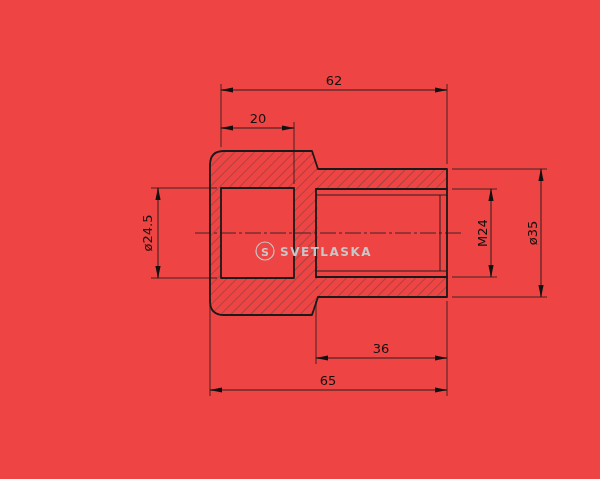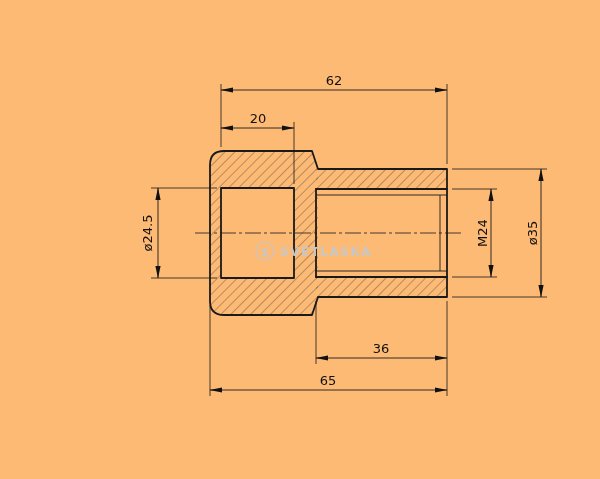--- a/index.html
+++ b/index.html
@@ -1,17 +1,17 @@
 <!DOCTYPE html>
 <html><head>
 <meta charset="utf-8">
 <style>
   html,body{margin:0;padding:0;background:#ffffff;}
   .canvas{
-    width:600px;height:479px;position:relative;background:#fdba74;overflow:hidden;
+    width:600px;height:479px;position:relative;background:#ef4444;overflow:hidden;
     font-family:"DejaVu Sans",sans-serif;
   }
   svg{display:block;}
   .thick{stroke:#1a1a1a;stroke-width:1.8;fill:none;stroke-linejoin:round;stroke-linecap:round;}
   .thin{stroke:#1a1a1a;stroke-width:0.9;fill:none;}
   .dimline{stroke:#1a1a1a;stroke-width:0.9;fill:none;}
   .extline{stroke:#1a1a1a;stroke-width:0.8;fill:none;}
   .centerline{stroke:#1a1a1a;stroke-width:0.8;fill:none;stroke-dasharray:16 3 3 3;}
   .hatchfill{fill:url(#hatch);stroke:none;}
   .dimtext{font:13px "DejaVu Sans",sans-serif;fill:#111;}

